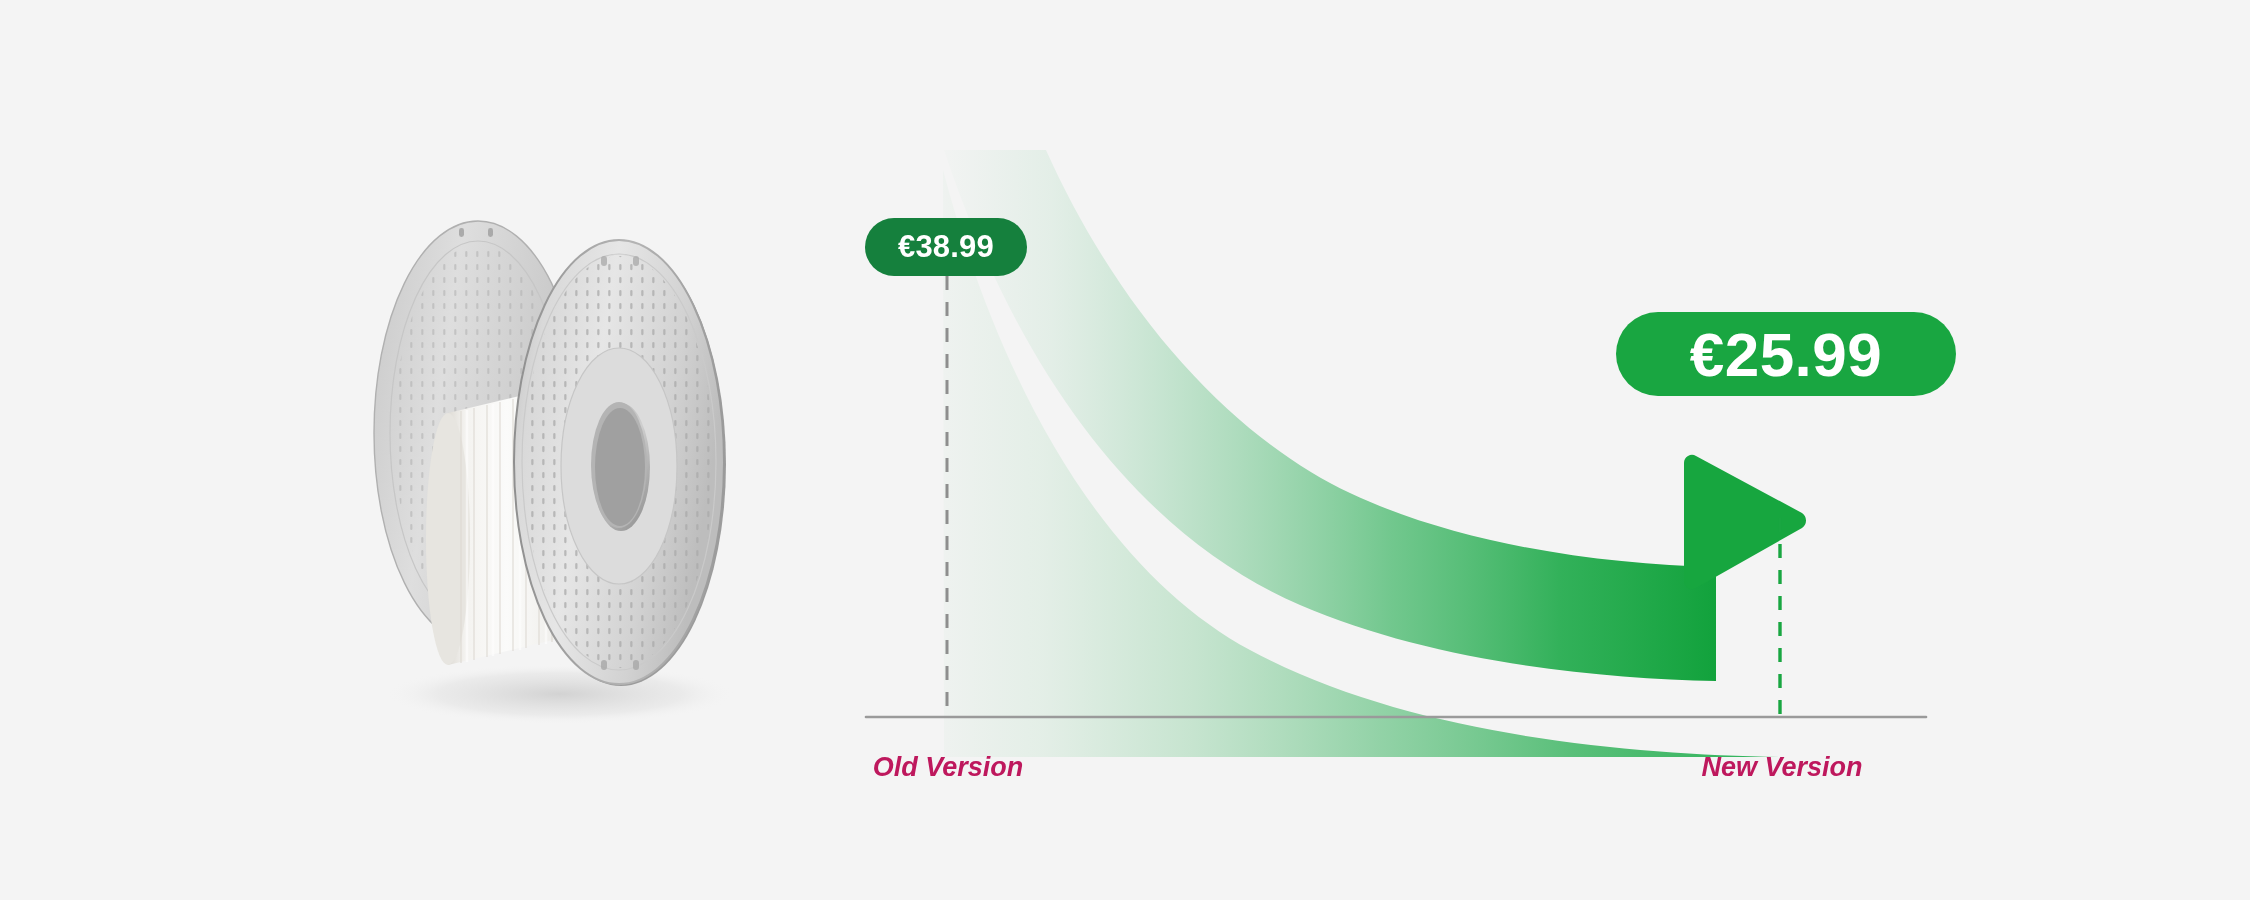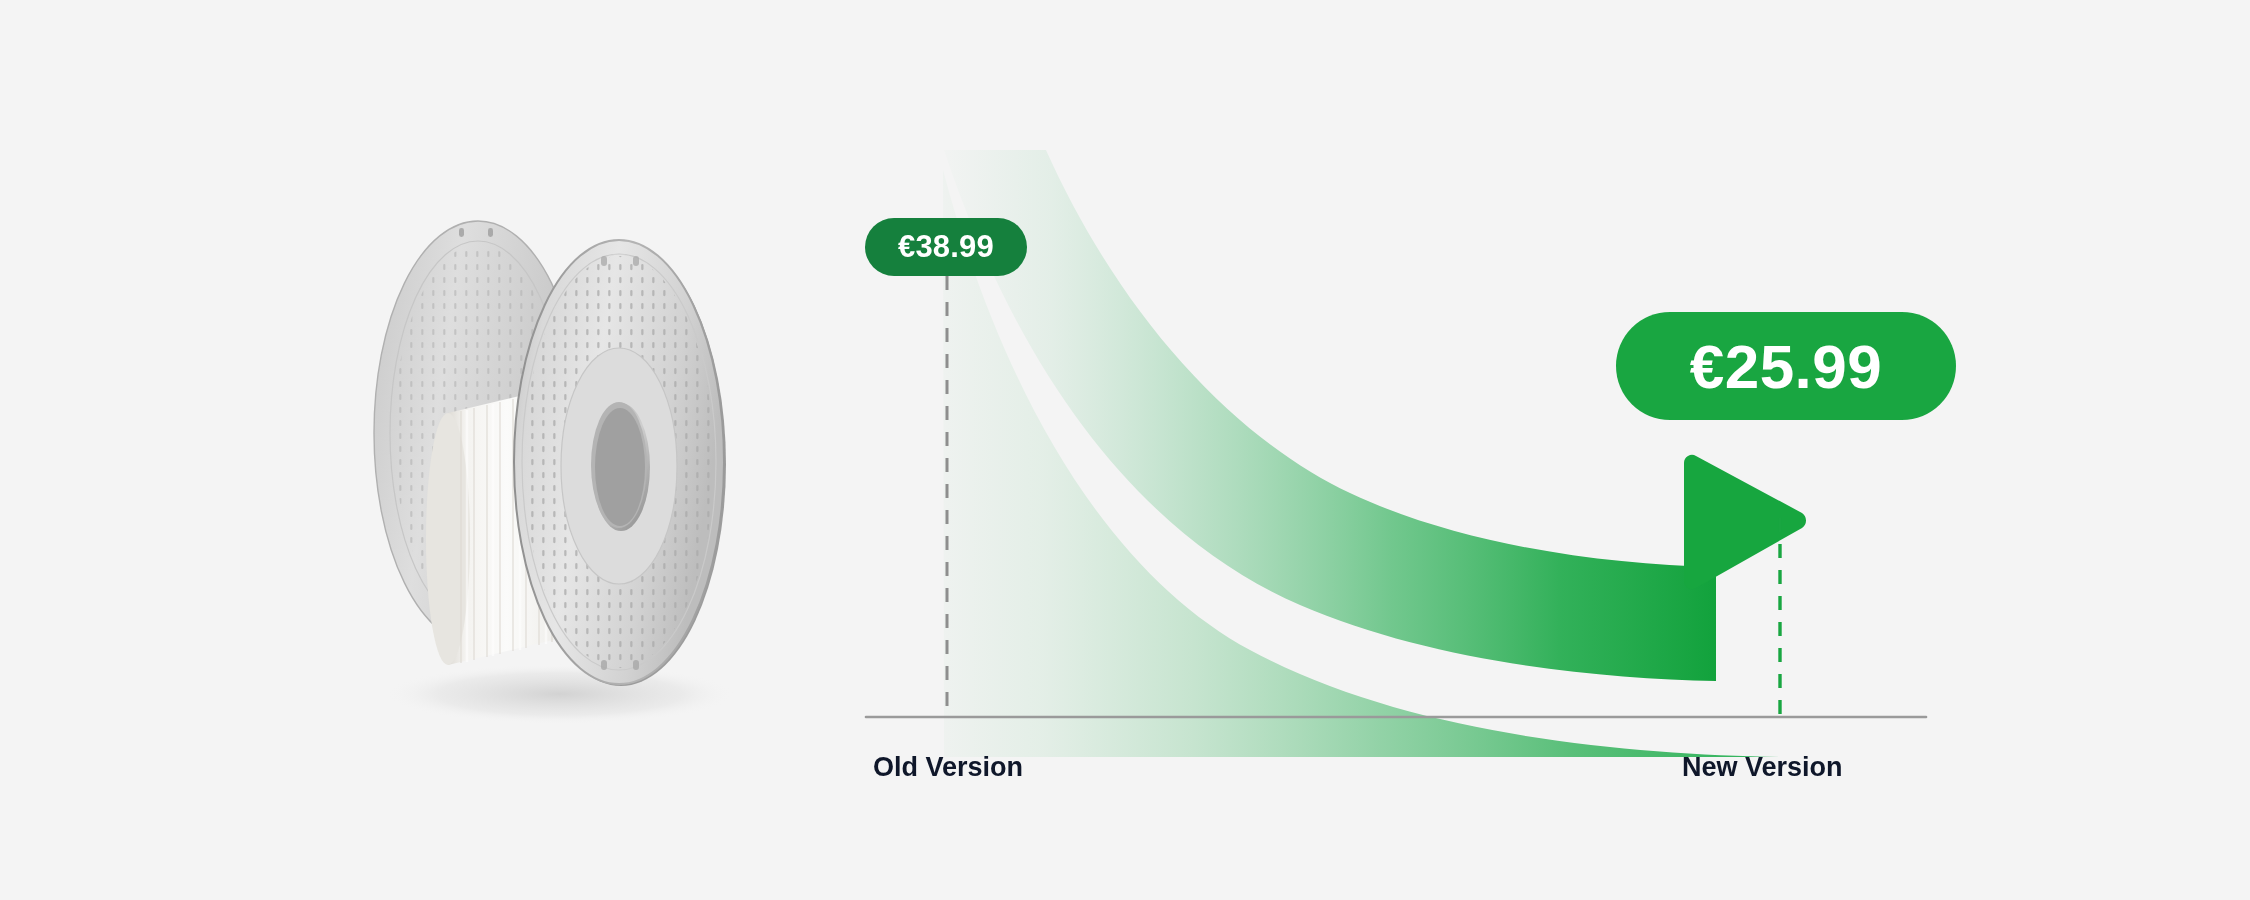--- a/index.html
+++ b/index.html
@@ -68,46 +68,47 @@
     height: 58px;
     border-radius: 29px;
     background: #15803d;
     font-size: 31px;
     letter-spacing: 0.2px;
   }
   #new-price-badge {
     left: 1616px;
     top: 312px;
     width: 340px;
-    height: 108px;
+    height: 84px;
     border-radius: 54px;
     background: #19a641;
     font-size: 62px;
     letter-spacing: 0.5px;
   }
 
   
   .axis-label {
     position: absolute;
     font-size: 27px;
     font-weight: bold;
-    color: #0f172a;
+    color: #be185d;
     white-space: nowrap;
+    font-style: italic;
   }
   #axis-label-old {
     left: 853px;
     top: 752px;
     width: 190px;
     text-align: center;
   }
   #axis-label-new {
     left: 1682px;
     top: 752px;
     width: 200px;
-    text-align: left;
+    text-align: center;
   }
 </style>
 </head>
 <body>
 
 <div id="stage">
 
   <div id="product-panel">
     <svg id="spool-svg" viewBox="0 0 420 570" xmlns="http://www.w3.org/2000/svg">
       <defs>

